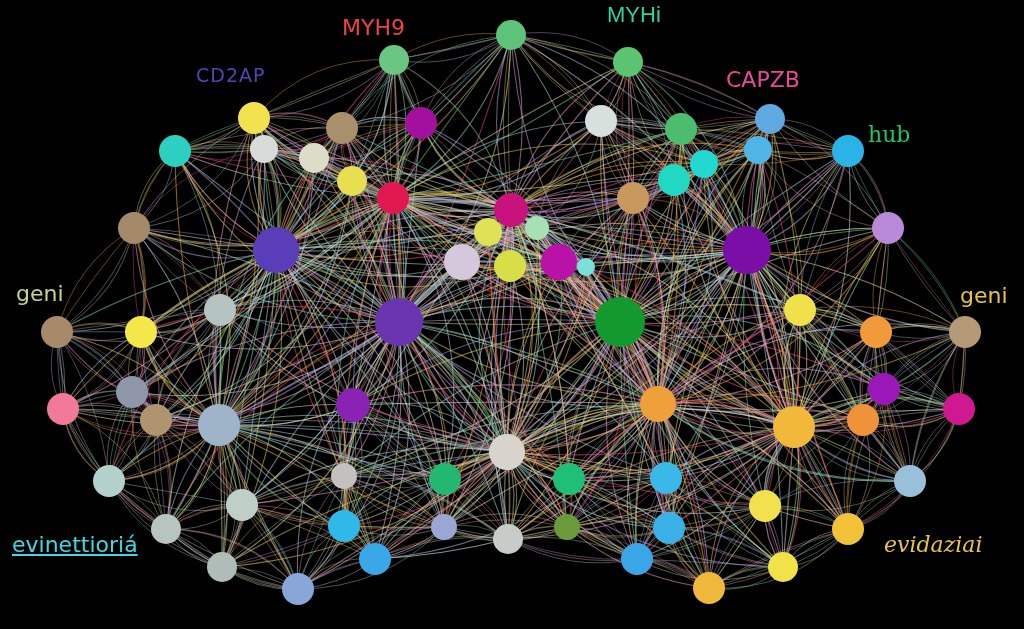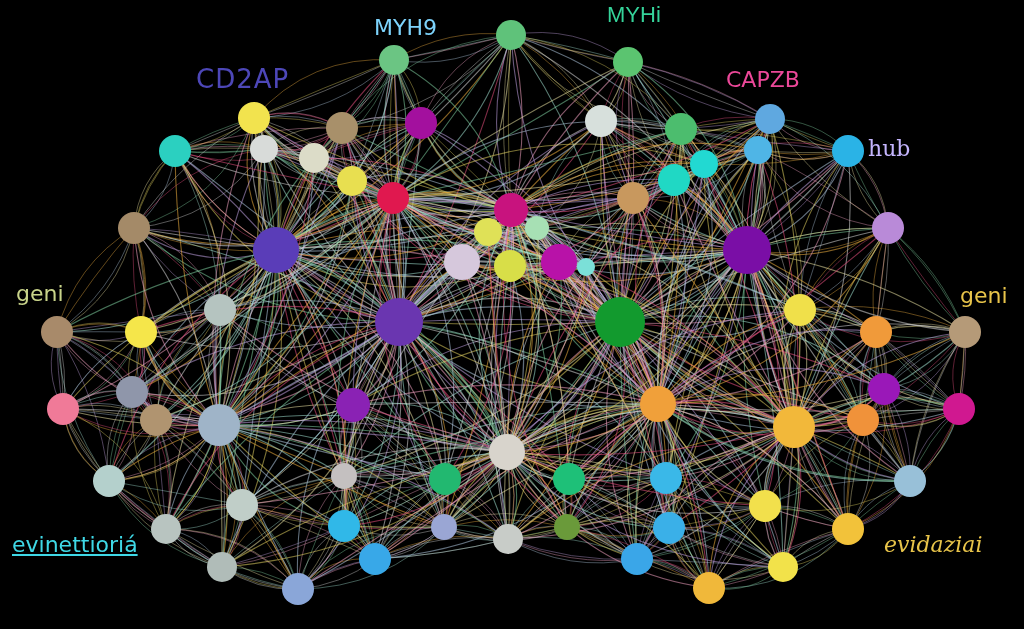--- a/index.html
+++ b/index.html
@@ -1,23 +1,23 @@
 <!DOCTYPE html>
 <html><head>
   <meta charset="utf-8">
   <style>
     html, body { margin: 0; padding: 0; background: #000; }
     body { width: 1024px; height: 629px; overflow: hidden; position: relative; font-family: "DejaVu Sans", sans-serif; }
     #graph { position: absolute; left: 0; top: 0; width: 1024px; height: 629px; }
     .label { position: absolute; white-space: nowrap; line-height: 1; }
-    .lbl-myh9 { left: 342px; top: 17px; font-size: 22px; color: #7dd3fc; margin-left: 32px; }
+    .lbl-myh9 { left: 342px; top: 17px; font-size: 22px; color: #ef4444; }
     .lbl-myhi { left: 607px; top: 4px; font-size: 22px; color: #35d39a; font-family: "Liberation Sans", sans-serif; }
-    .lbl-cd2ap { left: 196px; top: 66px; font-size: 26px; color: #4d47b8; letter-spacing: 1px; }
+    .lbl-cd2ap { left: 196px; top: 66px; font-size: 19px; color: #4d47b8; letter-spacing: 1px; }
     .lbl-capzb { left: 726px; top: 69px; font-size: 22px; color: #ec4899; }
-    .lbl-hub { left: 868px; top: 124px; font-size: 22px; color: #c4b5fd; font-family: "DejaVu Serif", serif; margin-top: 14px; }
+    .lbl-hub { left: 868px; top: 124px; font-size: 22px; color: #22c55e; font-family: "DejaVu Serif", serif; }
     .lbl-geni-l { left: 16px; top: 283px; font-size: 22px; color: #c9d48a; }
     .lbl-geni-r { left: 960px; top: 285px; font-size: 22px; color: #e8c44a; }
     .lbl-evin { left: 12px; top: 534px; font-size: 22px; color: #3fd8e6; text-decoration: underline; }
     .lbl-evid { left: 884px; top: 534px; font-size: 22px; color: #e8c44a; font-family: "DejaVu Serif", serif; font-style: italic; }
   </style>
 </head>
 <body>
 
 <svg id="graph" viewBox="0 0 1024 629" xmlns="http://www.w3.org/2000/svg">
   <g id="edges">

